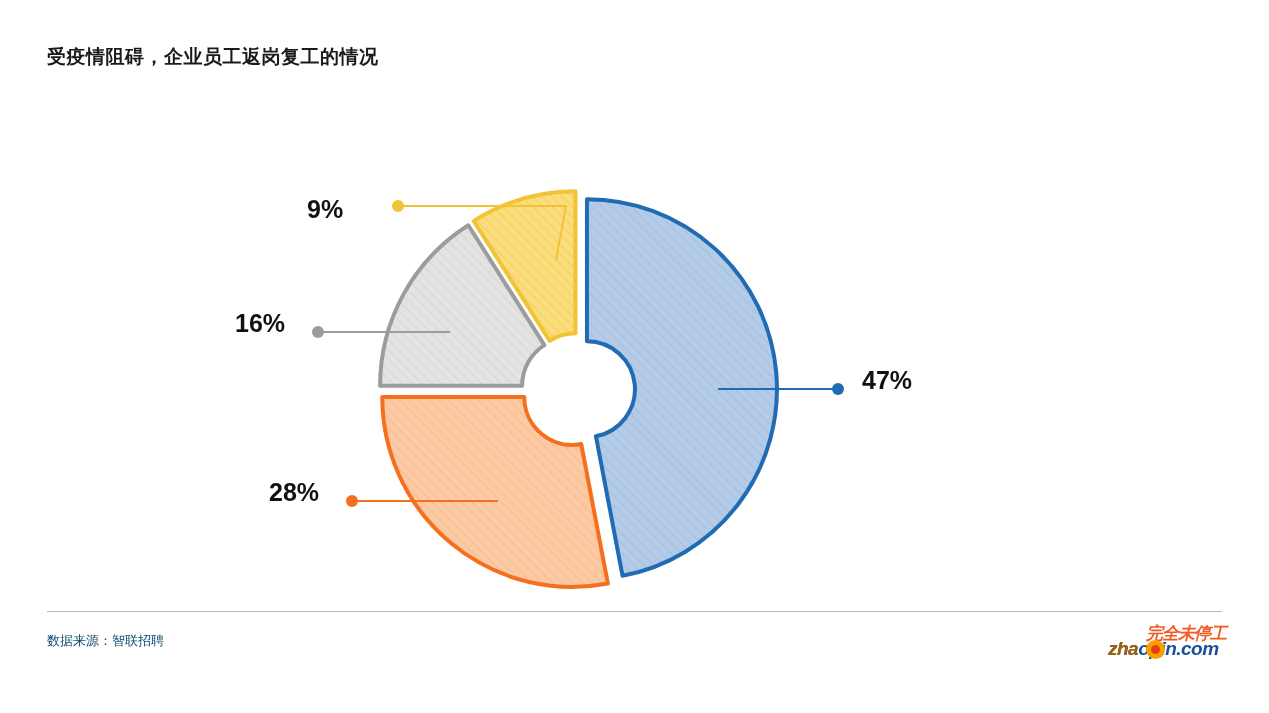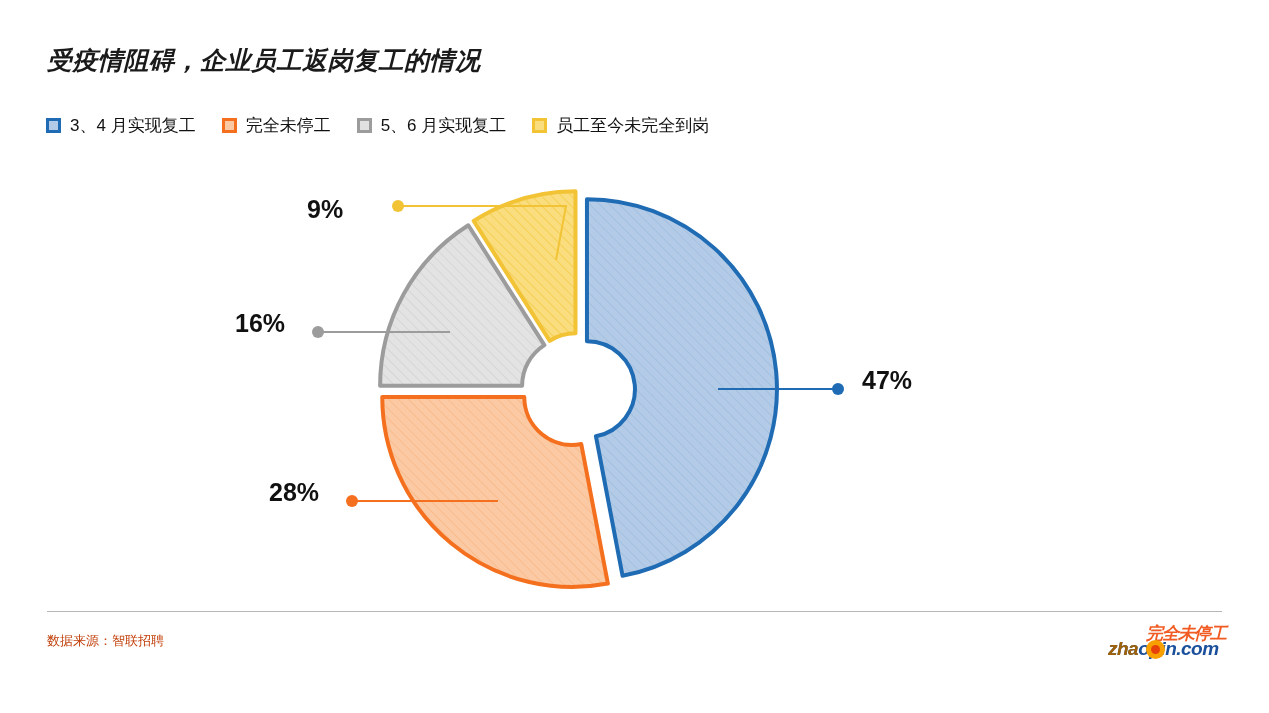--- a/index.html
+++ b/index.html
@@ -17,26 +17,25 @@
   .slide {
     position: relative;
     width: 1269px;
     height: 713px;
   }
   
   .title {
     position: absolute;
     left: 47px;
     top: 44px;
-    font-size: 25px;
+    font-size: 19px;
     font-weight: bold;
     color: #1a1a1a;
     letter-spacing: 0.5px;
     white-space: nowrap;
-    font-style: italic;
   }
   
   .legend {
     position: absolute;
     left: 46px;
     top: 114px;
     display: flex;
     align-items: center;
     gap: 26px;
   }
@@ -82,21 +81,21 @@
     top: 611px;
     width: 1175px;
     height: 1px;
     background: #b7b7b7;
   }
   .source {
     position: absolute;
     left: 47px;
     top: 632px;
     font-size: 13px;
-    color: #c2410c;
+    color: #0c4a6e;
     white-space: nowrap;
   }
   .logo {
     position: absolute;
     left: 1108px;
     top: 622px;
     width: 118px;
     height: 42px;
   }
   .logo-cn {
@@ -152,38 +151,20 @@
     white-space: nowrap;
   }
 </style>
 </head>
 <body>
 
 <div class="slide">
 
   <div class="title">受疫情阻碍，企业员工返岗复工的情况</div>
 
-  <div class="legend">
-    <div class="legend-item">
-      <span class="legend-swatch" style="border-color:#1f6cb4;background:#b3cbe6;"></span>
-      <span class="legend-label">3、4 月实现复工</span>
-    </div>
-    <div class="legend-item">
-      <span class="legend-swatch" style="border-color:#f4701f;background:#fbcaa4;"></span>
-      <span class="legend-label">完全未停工</span>
-    </div>
-    <div class="legend-item">
-      <span class="legend-swatch" style="border-color:#9c9c9c;background:#e0e0e0;"></span>
-      <span class="legend-label">5、6 月实现复工</span>
-    </div>
-    <div class="legend-item">
-      <span class="legend-swatch" style="border-color:#f2c335;background:#f9dd7e;"></span>
-      <span class="legend-label">员工至今未完全到岗</span>
-    </div>
-  </div>
 
   <div class="chart-wrap">
     <svg class="donut" width="1269" height="450" viewBox="0 0 1269 450">
       <defs>
         <pattern id="hatch-blue" patternUnits="userSpaceOnUse" width="7" height="7" patternTransform="rotate(-45)">
           <rect width="7" height="7" fill="#b3cbe6"></rect>
           <line x1="0" y1="0" x2="0" y2="7" stroke="#a3c0e0" stroke-width="2"></line>
         </pattern>
         <pattern id="hatch-orange" patternUnits="userSpaceOnUse" width="7" height="7" patternTransform="rotate(-45)">
           <rect width="7" height="7" fill="#fbcaa4"></rect>

